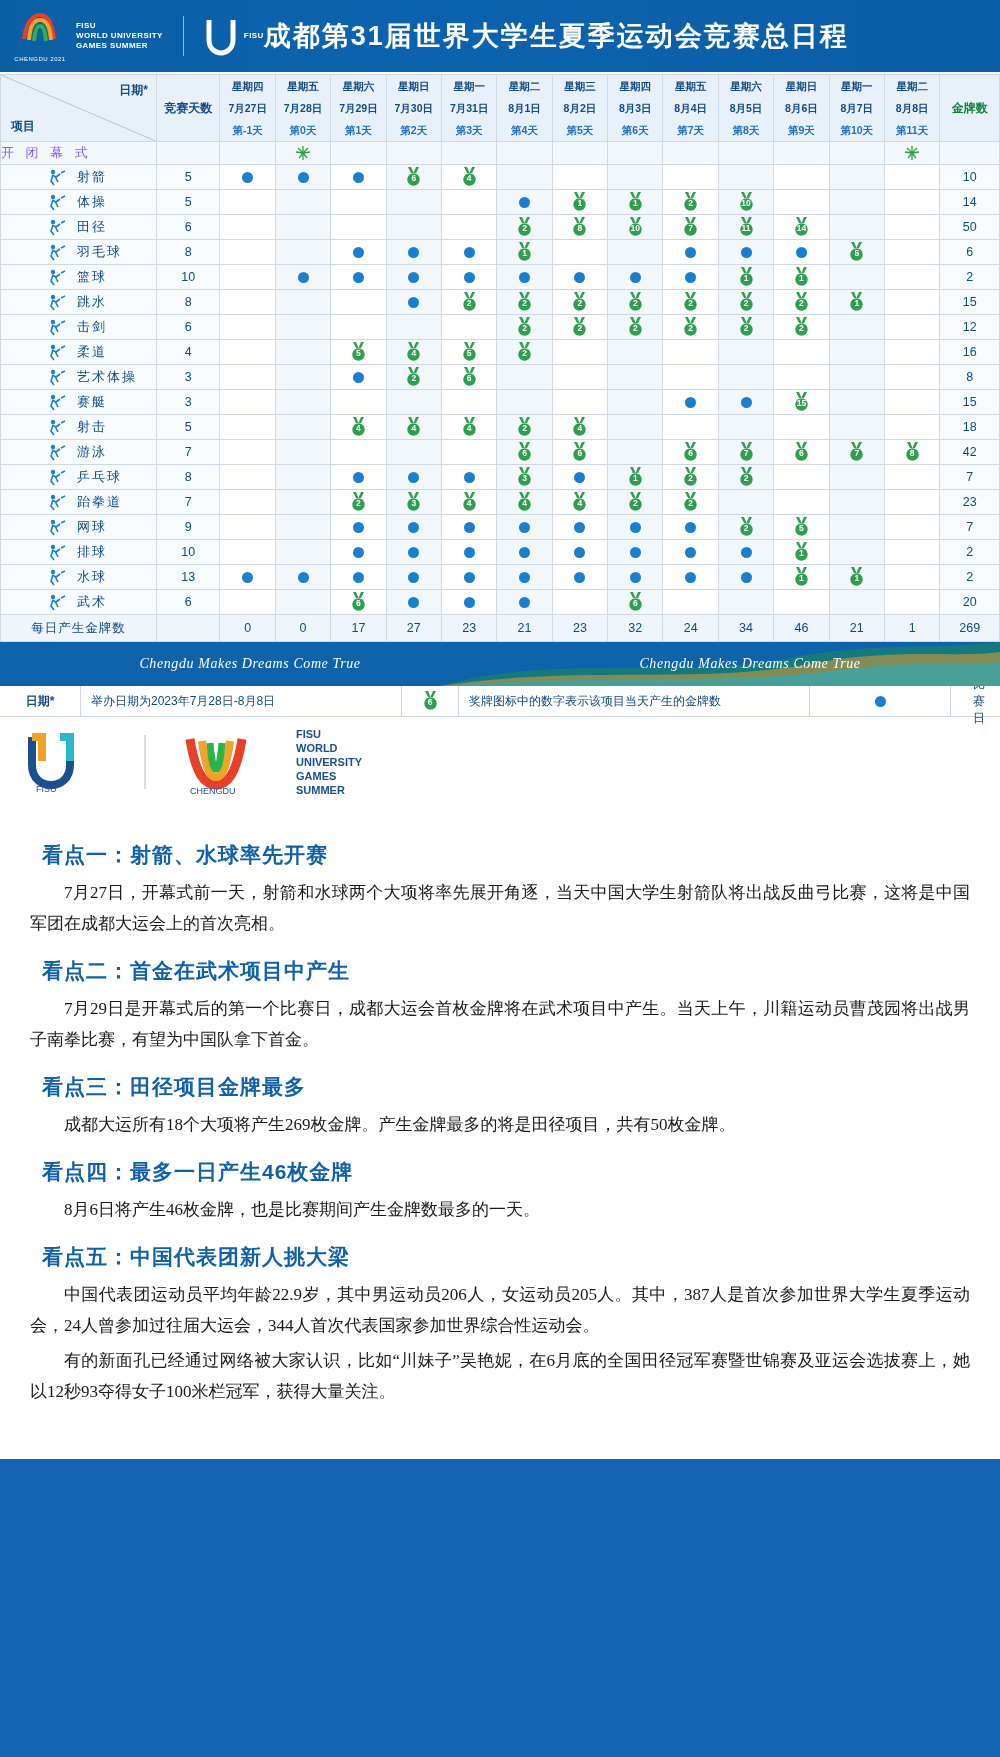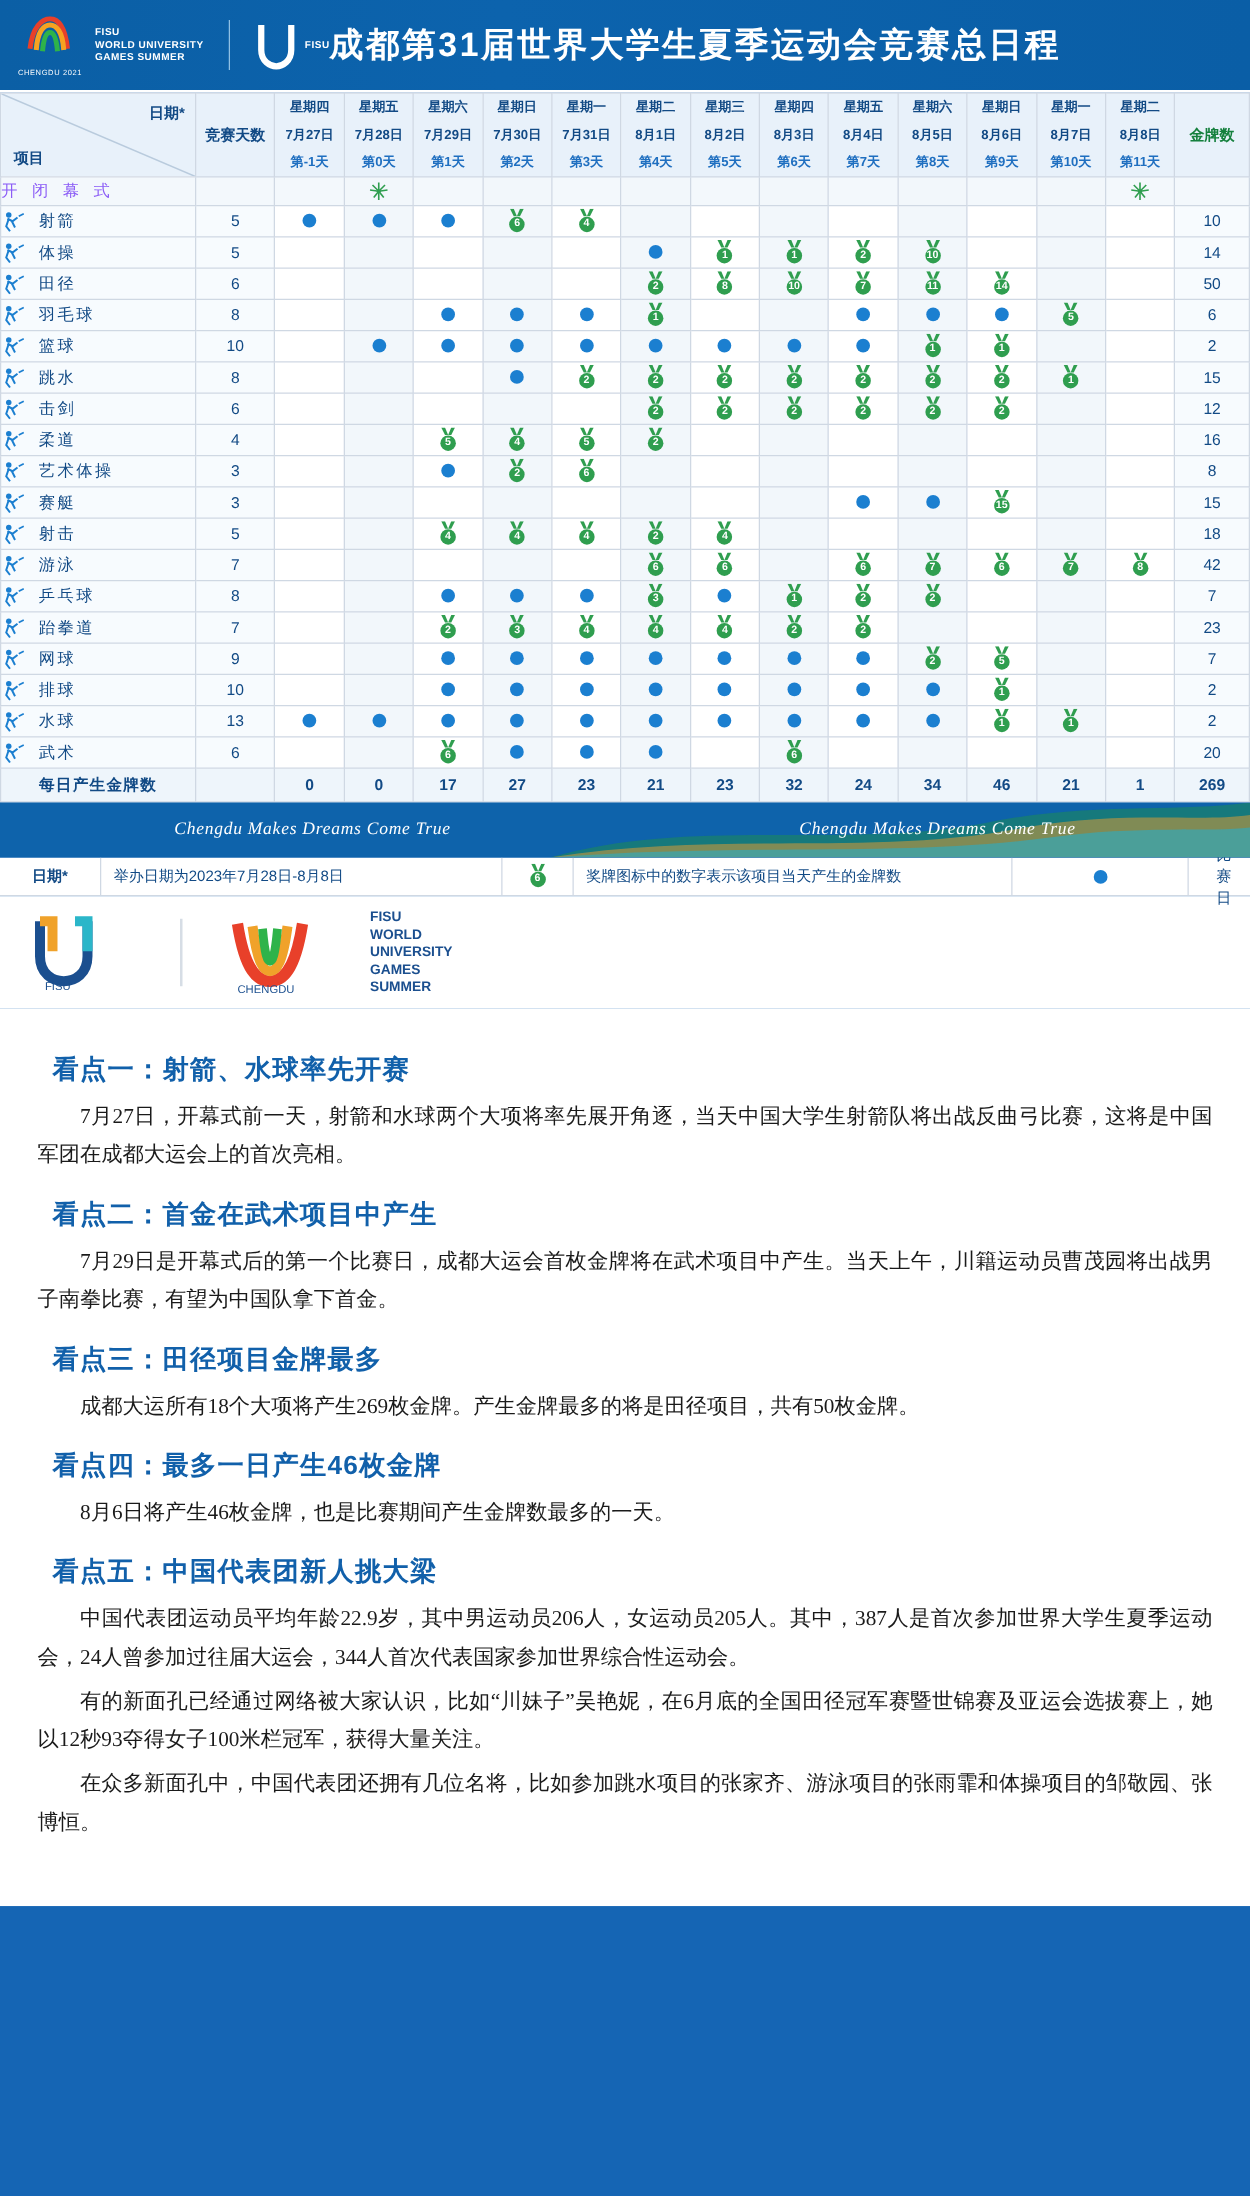--- a/index.html
+++ b/index.html
@@ -59,40 +59,40 @@
   .hdr-date .d3{color:#1f6fc0;}
   .hdr-medal{
     background:#e8f1fa;text-align:center;font-size:12px;color:#15803d;font-weight:bold;vertical-align:middle;
   }
 
   .row-cer td{height:22px;background:#f3f8fc;}
   .cell-name{
     font-size:13px;color:#124a85;padding-left:6px;height:24px;
     background:#f7fbfe;
   }
-  .name-inner{display:flex;align-items:center;gap:8px;}
+  .name-inner{display:flex;align-items:center;gap:8px;padding-left:46px;}
   .sport-icon{width:22px;height:18px;flex:0 0 22px;}
   .sport-label{letter-spacing:2px;}
   .cer-label{font-size:13px;color:#8b5cf6;padding-left:18px;letter-spacing:4px;}
 
   .cell-days{text-align:center;font-size:12.5px;color:#124a85;background:#f7fbfe;}
   .cell-medals{text-align:center;font-size:12.5px;color:#124a85;background:#f7fbfe;}
   .cell-day{text-align:center;background:#ffffff;height:24px;}
   .cell-day.alt{background:#f2f7fb;}
 
   .dot{display:inline-block;width:11px;height:11px;border-radius:50%;background:#1b7fd0;vertical-align:middle;}
   .medal{position:relative;display:inline-block;width:17px;height:20px;vertical-align:middle;}
   .medal svg{position:absolute;left:0;top:0;}
   .medal span{
     position:absolute;left:0;top:6px;width:17px;text-align:center;
     font-size:8.5px;color:#ffffff;font-weight:bold;line-height:11px;
   }
   .firework{display:inline-block;width:26px;height:20px;vertical-align:middle;}
 
-  .sum-row td{height:26px;background:#eef5fb;font-size:12.5px;color:#124a85;text-align:center;font-weight:bold;}
+  .sum-row td{height:26px;background:#eef5fb;font-size:12.5px;color:#124a85;text-align:center;font-weight:normal;}
   .sum-row td.lbl{text-align:center;letter-spacing:1px;}
 
   
   .slogan{
     height:44px;background:#0e63ab;position:relative;overflow:hidden;
     display:flex;align-items:center;justify-content:space-around;
   }
   .slogan span{
     color:#ffffff;font-size:14px;font-style:italic;letter-spacing:.6px;z-index:2;
     font-family:"Liberation Serif",serif;
@@ -1116,16 +1116,15 @@
       <p class="art-p">7月27日，开幕式前一天，射箭和水球两个大项将率先展开角逐，当天中国大学生射箭队将出战反曲弓比赛，这将是中国军团在成都大运会上的首次亮相。</p>
       <div class="art-h">看点二：首金在武术项目中产生</div>
       <p class="art-p">7月29日是开幕式后的第一个比赛日，成都大运会首枚金牌将在武术项目中产生。当天上午，川籍运动员曹茂园将出战男子南拳比赛，有望为中国队拿下首金。</p>
       <div class="art-h">看点三：田径项目金牌最多</div>
       <p class="art-p">成都大运所有18个大项将产生269枚金牌。产生金牌最多的将是田径项目，共有50枚金牌。</p>
       <div class="art-h">看点四：最多一日产生46枚金牌</div>
       <p class="art-p">8月6日将产生46枚金牌，也是比赛期间产生金牌数最多的一天。</p>
       <div class="art-h">看点五：中国代表团新人挑大梁</div>
       <p class="art-p">中国代表团运动员平均年龄22.9岁，其中男运动员206人，女运动员205人。其中，387人是首次参加世界大学生夏季运动会，24人曾参加过往届大运会，344人首次代表国家参加世界综合性运动会。</p>
       <p class="art-p">有的新面孔已经通过网络被大家认识，比如“川妹子”吴艳妮，在6月底的全国田径冠军赛暨世锦赛及亚运会选拔赛上，她以12秒93夺得女子100米栏冠军，获得大量关注。</p>
-      <p class="art-p">在众多新面孔中，中国代表团还拥有几位名将，比如参加跳水项目的张家齐、游泳项目的张雨霏和体操项目的邹敬园、张博恒。</p>
     </div>
 
 </div>
 
 </body></html>

